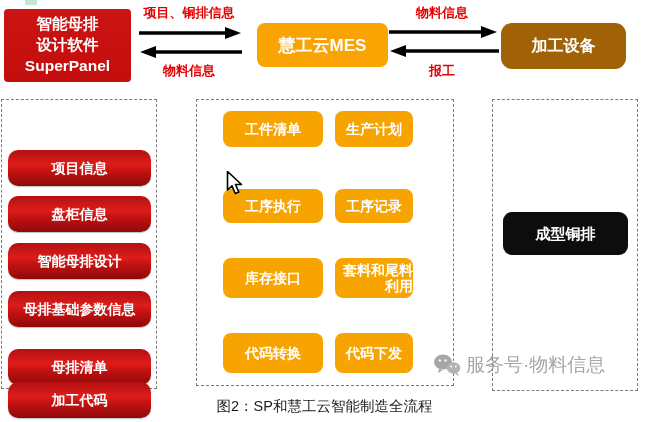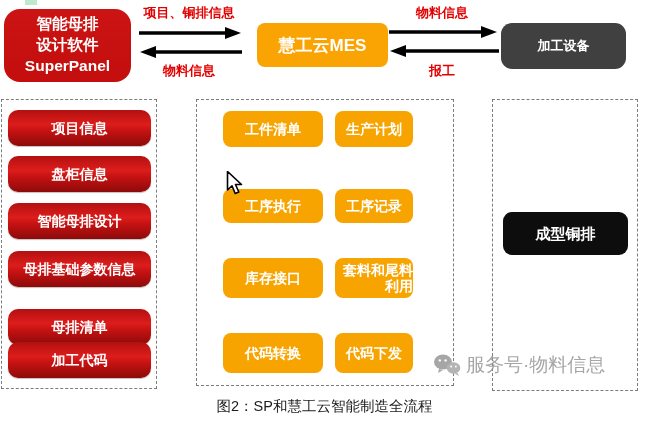--- a/index.html
+++ b/index.html
@@ -6,32 +6,32 @@
   .stage {
     position:relative; width:649px; height:422px; background:#ffffff;
     font-family:"Liberation Sans","DejaVu Sans",sans-serif; overflow:hidden;
   }
   .green-mark { position:absolute; left:25px; top:0; width:12px; height:5px; background:#bfe9cd; }
 
   
   .sp-box {
     position:absolute; left:4px; top:9px; width:127px; height:73px;
     background:linear-gradient(180deg,#cb1413 0%,#c30e0d 100%);
-    border-radius:16px; color:#fff; font-weight:bold; font-size:15.5px;
+    border-radius:4px; color:#fff; font-weight:bold; font-size:15.5px;
     display:flex; flex-direction:column; align-items:center; justify-content:center;
     line-height:1.35; text-align:center;
   }
   .mes-box {
     position:absolute; left:257px; top:23px; width:131px; height:44px;
     background:#f9a402; border-radius:8px; color:#fff; font-weight:bold; font-size:17px;
     display:flex; align-items:center; justify-content:center;
   }
   .device-box {
     position:absolute; left:501px; top:23px; width:125px; height:46px;
-    background:#404040; border-radius:11px; color:#fff; font-weight:bold; font-size:13px;
+    background:#a16207; border-radius:11px; color:#fff; font-weight:bold; font-size:16px;
     display:flex; align-items:center; justify-content:center;
   }
   .flow-label { position:absolute; color:#e30000; font-weight:bold; font-size:13px; text-align:center; white-space:nowrap; }
   .lbl-a1-top { left:133px; top:4px;  width:112px; }
   .lbl-a1-bot { left:146px; top:62px; width:86px; }
   .lbl-a2-top { left:398px; top:4px;  width:88px; }
   .lbl-a2-bot { left:400px; top:62px; width:84px; }
   .arrow-svg { position:absolute; }
 
   
@@ -40,20 +40,21 @@
   .panel-mes { left:196px; top:99px; width:258px; height:287px; }
   .panel-out { left:492px; top:99px; width:146px; height:292px; }
 
   .btn { position:absolute; color:#fff; font-weight:bold; font-size:14px;
          display:flex; align-items:center; justify-content:center;
          text-align:center; line-height:1.15; box-sizing:border-box; }
   .btn-red {
     left:6px; width:143px; height:36px; border-radius:10px;
     background:linear-gradient(180deg,#b31010 0%,#dd1d1c 40%,#c61212 58%,#8d0a0a 100%);
     box-shadow:0 1px 1px rgba(0,0,0,.25);
+    margin-top:40px;
   }
   .r1 { top:10px; } .r2 { top:56px; } .r3 { top:103px; }
   .r4 { top:151px; } .r5 { top:209px; } .r6 { top:242px; }
 
   .btn-orange { background:#f7a400; border-radius:8px; }
   .col1 { left:26px;  width:100px; }
   .col2 { left:138px; width:78px;text-align:right; }
   .mr1 { top:11px;  height:36px; }
   .mr2 { top:89px;  height:34px; }
   .mr3 { top:158px; height:40px; }

